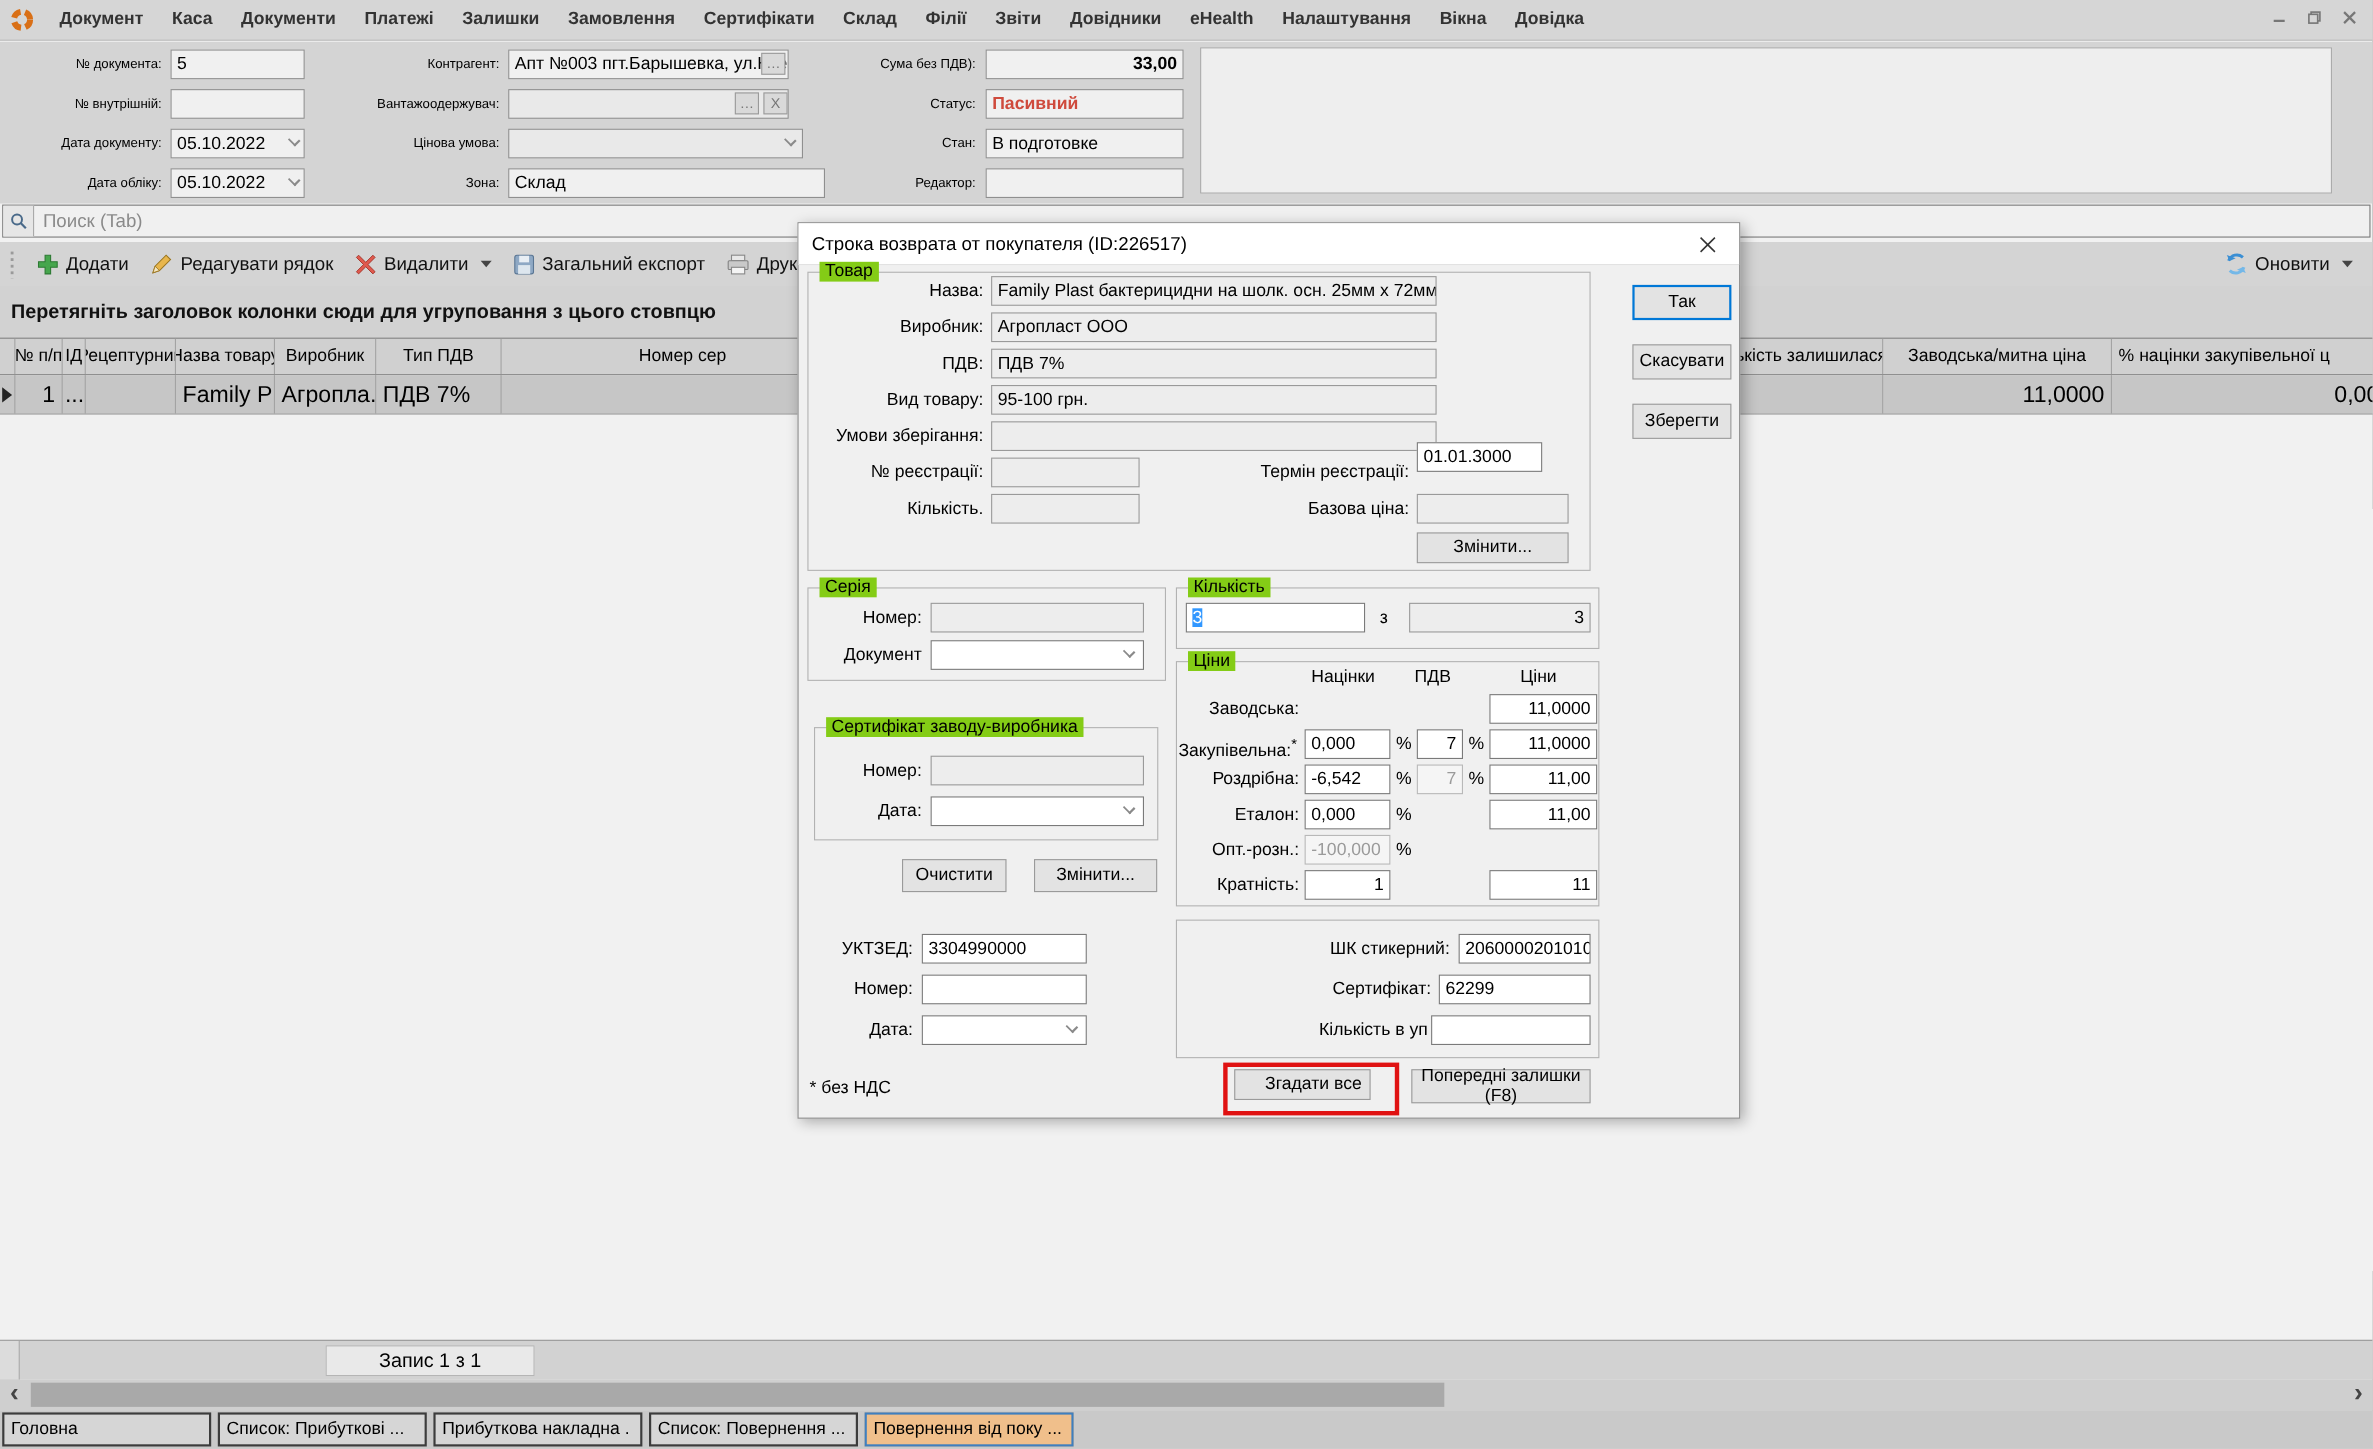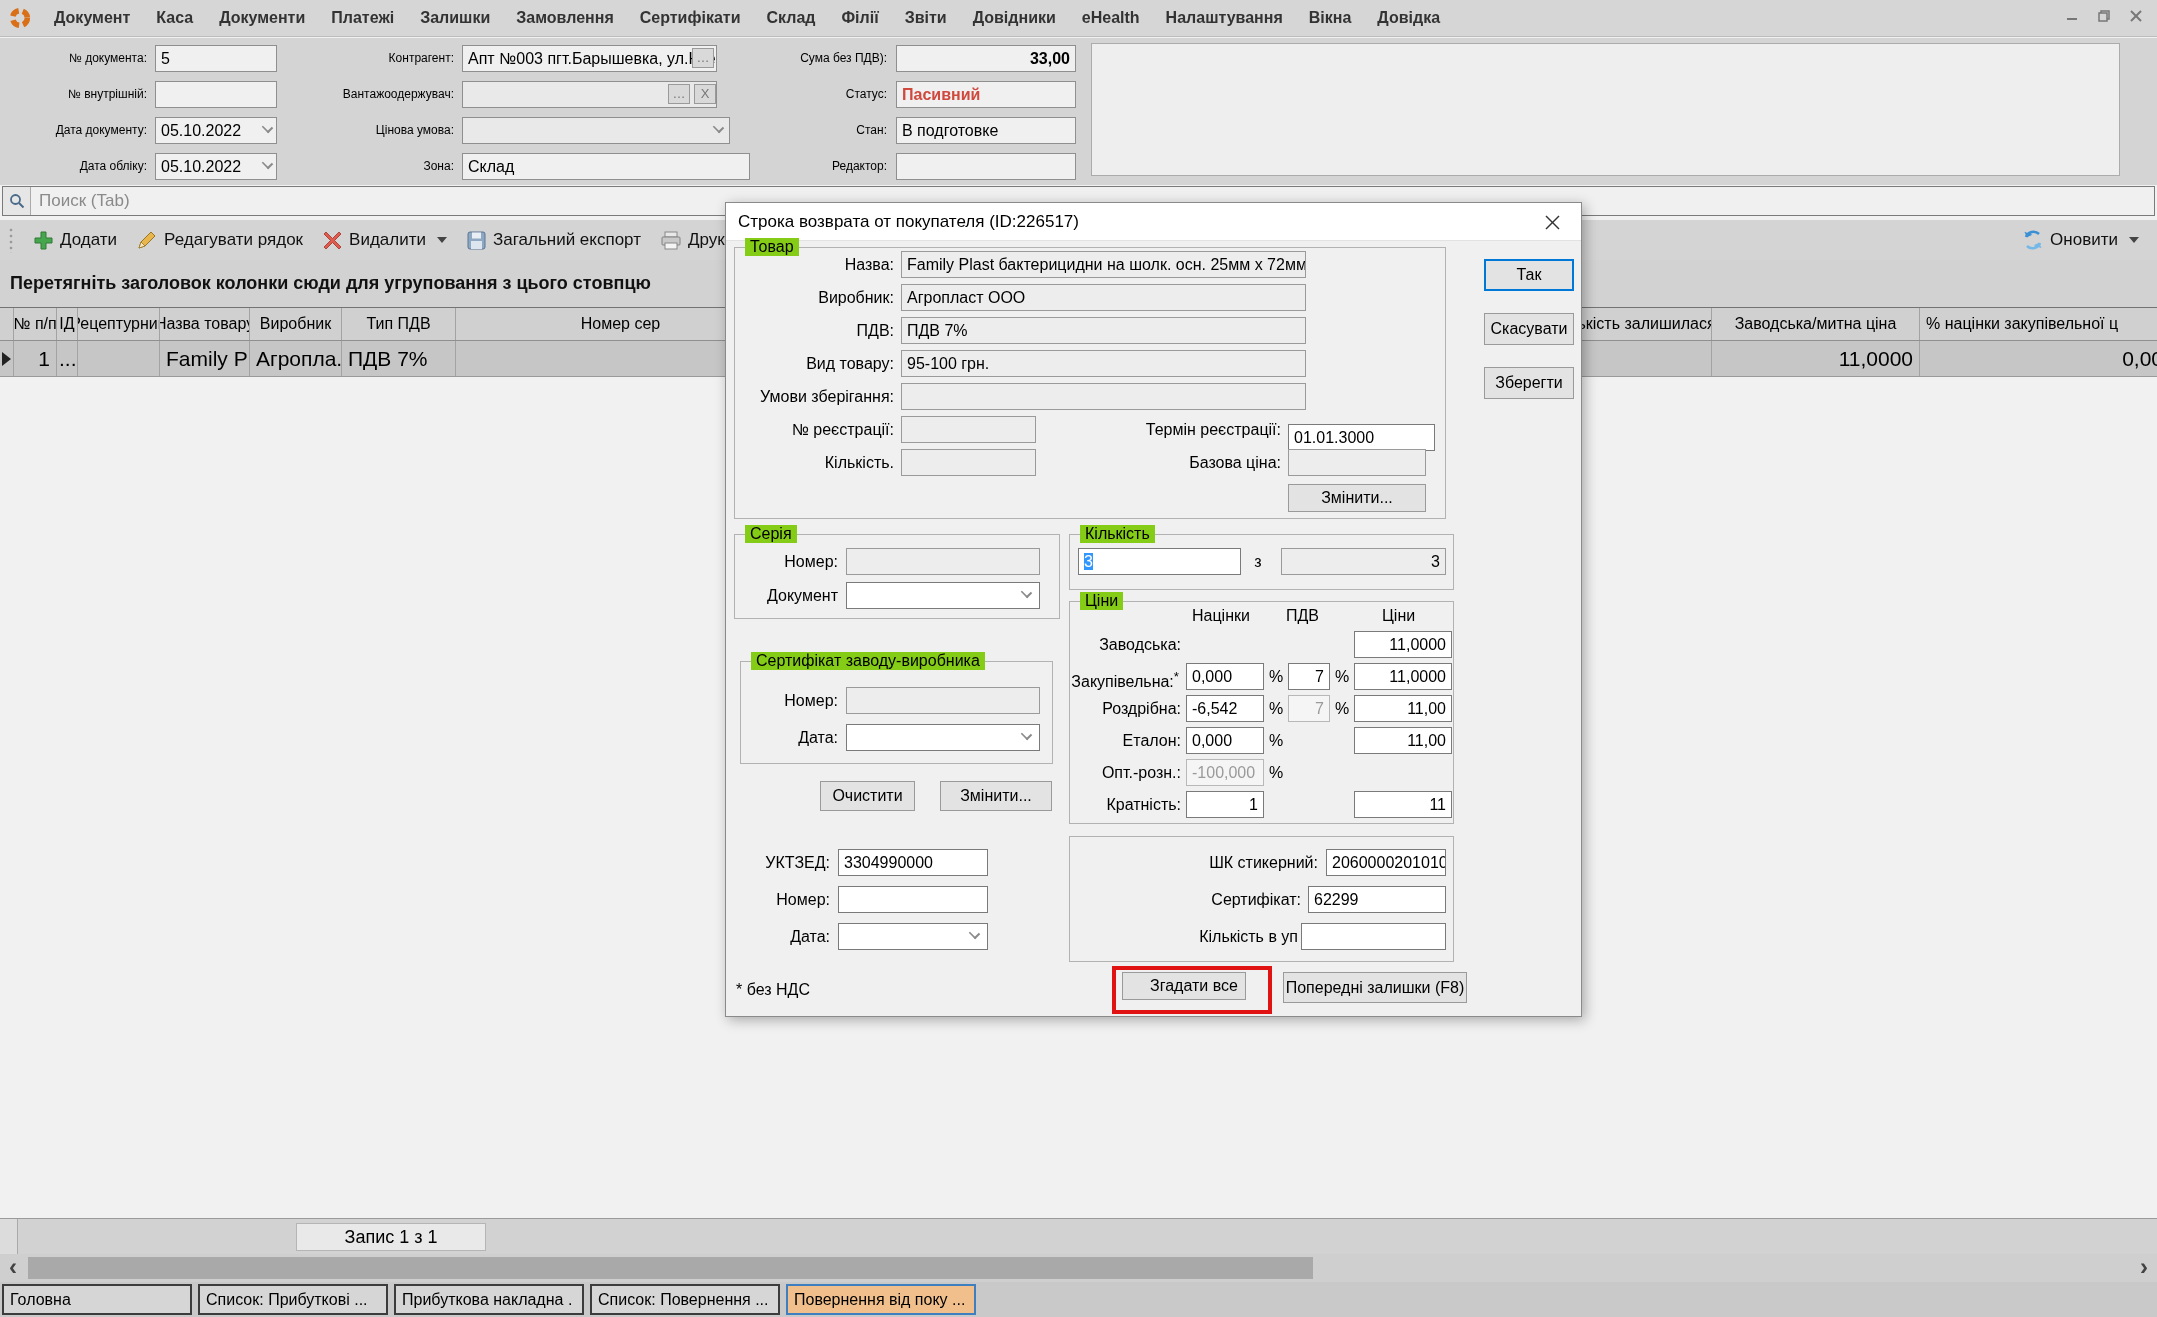--- a/index.html
+++ b/index.html
@@ -298,21 +298,21 @@
     <div class="dfld" style="left:175px;top:81px;width:405px;">Агропласт ООО</div>
     <div class="dlbl" style="left:20px;top:114px;width:148px;">ПДВ:</div>
     <div class="dfld" style="left:175px;top:114px;width:405px;">ПДВ 7%</div>
     <div class="dlbl" style="left:20px;top:147px;width:148px;">Вид товару:</div>
     <div class="dfld" style="left:175px;top:147px;width:405px;">95-100 грн.</div>
     <div class="dlbl" style="left:20px;top:180px;width:148px;">Умови зберігання:</div>
     <div class="dfld" style="left:175px;top:180px;width:405px;"></div>
     <div class="dlbl" style="left:20px;top:213px;width:148px;">№ реєстрації:</div>
     <div class="dfld" style="left:175px;top:213px;width:135px;"></div>
     <div class="dlbl" style="left:380px;top:213px;width:175px;">Термін реєстрації:</div>
-    <div class="dfld white" style="left:562px;top:221px;width:147px;">01.01.3000</div>
+    <div class="dfld white" style="left:562px;top:199px;width:114px;">01.01.3000</div>
     <div class="dlbl" style="left:20px;top:246px;width:148px;">Кількість.</div>
     <div class="dfld" style="left:175px;top:246px;width:135px;"></div>
     <div class="dlbl" style="left:380px;top:246px;width:175px;">Базова ціна:</div>
     <div class="dfld" style="left:562px;top:246px;width:138px;"></div>
     <div class="dbtn" style="left:562px;top:281px;width:138px;height:28px;">Змінити...</div>
 
     <div class="dbtn default" style="left:758px;top:56px;width:90px;height:32px;">Так</div>
     <div class="dbtn" style="left:758px;top:110px;width:90px;height:32px;">Скасувати</div>
     <div class="dbtn" style="left:758px;top:164px;width:90px;height:32px;">Зберегти</div>
 
@@ -393,16 +393,16 @@
     <div class="dfld white right" style="left:600px;top:646px;width:120px;">2060000201010</div>
     <div class="dlbl" style="left:440px;top:683px;width:135px;">Сертифікат:</div>
     <div class="dfld white" style="left:582px;top:683px;width:138px;">62299</div>
     <div class="dlbl" style="left:440px;top:720px;width:132px;overflow:hidden;">Кількість в уп</div>
     <div class="dfld white" style="left:575px;top:720px;width:145px;"></div>
 
     <div class="dlbl" style="left:10px;top:773px;width:120px;text-align:left;">* без НДС</div>
     <div class="redwrap" style="left:386px;top:763px;width:160px;height:48px;">
       <div class="dbtn" style="left:6px;top:2px;width:124px;height:28px;padding-left:20px;">Згадати все</div>
     </div>
-    <div class="dbtn" style="left:557px;top:769px;width:184px;height:31px;">Попередні залишки (F8)</div>
+    <div class="dbtn" style="left:557px;top:769px;width:163px;height:31px;">Попередні залишки (F8)</div>
   </div>
 
 </div>
 
 </body></html>

